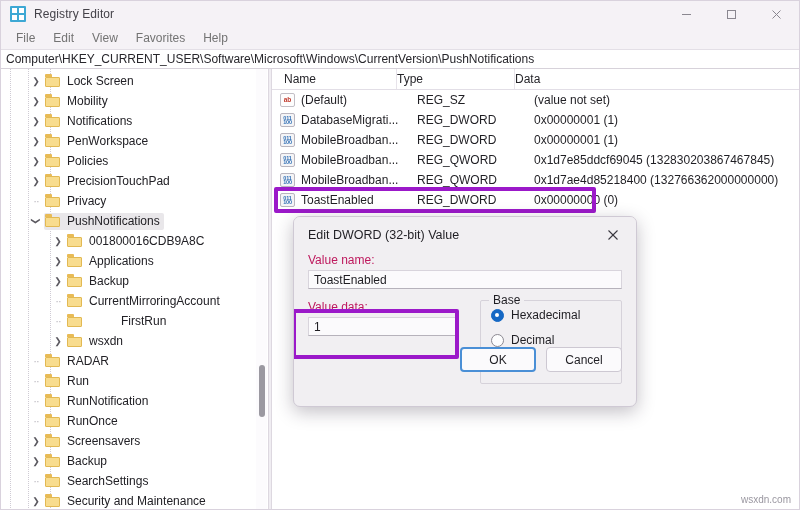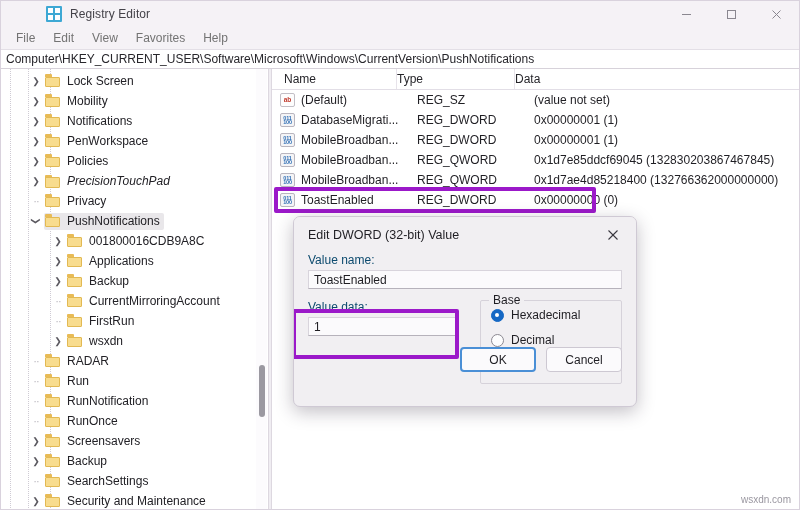--- a/index.html
+++ b/index.html
@@ -14,21 +14,21 @@
     width: 800px; height: 510px;
     background: #f3f3f3;
     border: 1px solid #d9d2dd;
     overflow: hidden;
   }
 
   
   .titlebar {
     position: absolute; top: 0; left: 0; right: 0; height: 26px;
     background: #f5f2f6;
-    display: flex; align-items: center; padding-left: 36px;
+    display: flex; align-items: center;
   }
   .title-icon {
     width: 16px; height: 16px; margin-left: 9px; margin-right: 8px;
     position: relative; flex: 0 0 auto;
   }
   .title-icon .bk {
     position:absolute; inset:0;
     background:#3da8d4; border-radius:1px;
   }
   .title-icon .g1,.title-icon .g2,.title-icon .g3,.title-icon .g4 {
@@ -227,21 +227,21 @@
     padding: 0 10px 0 14px;
     font-size: 12.5px; color: #1f1e23;
     background: #f1eff2;
   }
   .dlg-close {
     margin-left: auto; width: 26px; height: 26px;
     display: flex; align-items: center; justify-content: center;
     color: #3a3840;
   }
   .dlg-body { position: relative; padding: 0 14px; }
-  .lbl { font-size: 12px; color: #0c4a6e; margin-bottom: 3px; }
+  .lbl { font-size: 12px; color: #be185d; margin-bottom: 3px; }
   .tbox {
     height: 19px;
     background: #fbfafc;
     border: 1px solid #d8d4dc;
     border-bottom-color: #b6b2bb;
     font-size: 12px; color: #1f1e23;
     display: flex; align-items: center;
     padding-left: 5px;
   }
   .row2 { display: flex; margin-top: 11px; }
@@ -406,21 +406,21 @@
               <div class="folder">
                 <div class="tab"></div>
                 <div class="body"></div>
               </div>
               <span>Policies</span>
             </div>
           </div>
           <div class="tree-row">
             <div style="width: 27px; flex: 0 0 auto;"></div>
             <div class="chev">❯</div>
-            <div class="label-wrap" style="display: flex; align-items: flex-end; font-style: italic;">
+            <div class="label-wrap" style="display: flex; align-items: flex-start;">
               <div class="folder">
                 <div class="tab"></div>
                 <div class="body"></div>
               </div>
               <span>PrecisionTouchPad</span>
             </div>
           </div>
           <div class="tree-row">
             <div style="width: 27px; flex: 0 0 auto;"></div>
             <div class="chev dots">··</div>
@@ -483,21 +483,21 @@
               <div class="folder">
                 <div class="tab"></div>
                 <div class="body"></div>
               </div>
               <span>CurrentMirroringAccount</span>
             </div>
           </div>
           <div class="tree-row">
             <div style="width: 49px; flex: 0 0 auto;"></div>
             <div class="chev dots">··</div>
-            <div class="label-wrap" style="display: flex; align-items: center;">
+            <div class="label-wrap" style="display: flex; align-items: center; gap: 32px;">
               <div class="folder">
                 <div class="tab"></div>
                 <div class="body"></div>
               </div>
               <span>FirstRun</span>
             </div>
           </div>
           <div class="tree-row">
             <div style="width: 49px; flex: 0 0 auto;"></div>
             <div class="chev">❯</div>

